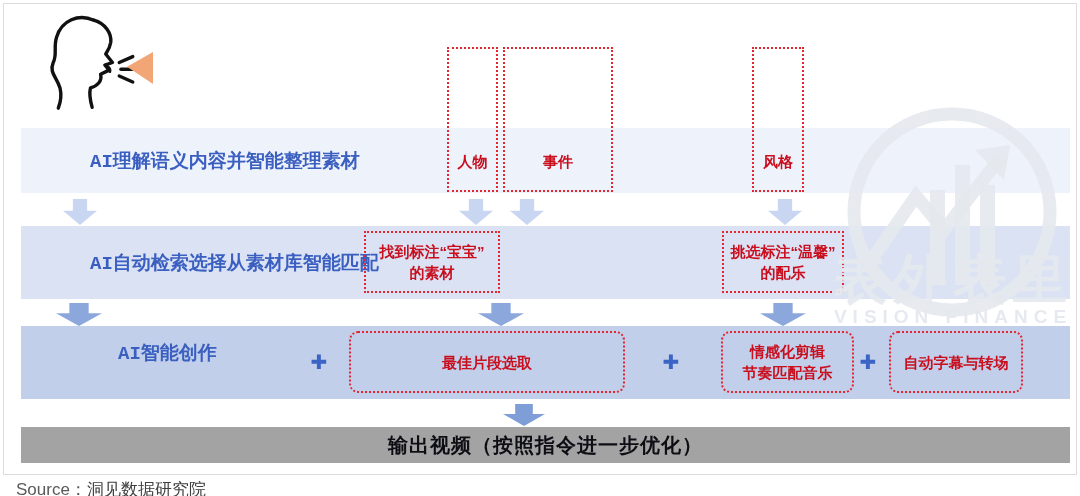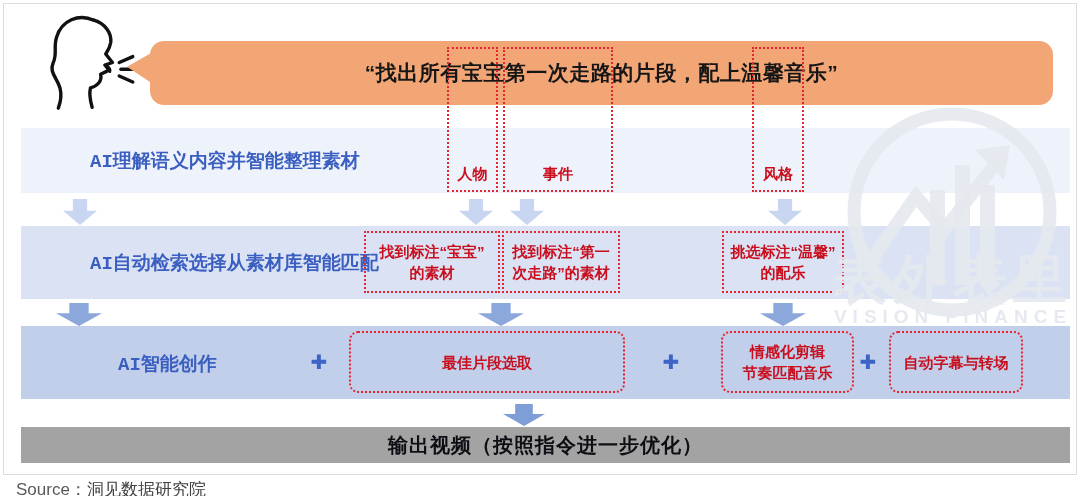--- a/index.html
+++ b/index.html
@@ -16,26 +16,26 @@
           clip-path:polygon(100% 0,100% 100%,0 46%);}
   
   .band{position:absolute;left:21px;width:1049px;}
   .band1{top:128px;height:65px;background:#EEF2FB;}
   .band2{top:226px;height:73px;background:#DAE2F4;}
   .band3{top:326px;height:73px;background:#C2CFEA;}
   .band4{top:427px;height:36px;background:#a3a3a3;display:flex;align-items:center;justify-content:center;}
   .stage-label{position:absolute;display:flex;align-items:center;font-size:19px;font-weight:bold;color:#3A5FC0;font-family:Liberation Mono, monospace;}
   .label1{left:90px;top:128px;height:65px;}
   .label2{left:90px;top:226px;height:73px;}
-  .label3{left:118px;top:326px;height:54px;margin-top:11px;}
+  .label3{left:118px;top:326px;height:54px;}
   .output-text{font-size:20px;font-weight:bold;color:#0d0d14;letter-spacing:1px;}
   
   .dotted{border:2px dotted #E2252F;box-sizing:border-box;color:#C90E1E;font-weight:bold;text-align:center;}
   .tag-col{position:absolute;top:47px;height:145px;display:flex;align-items:flex-end;justify-content:center;
-           font-size:15px;padding-bottom:6px;}
+           font-size:15px;padding-bottom:18px;}
   .col1{left:447px;width:51px;}
   .col2{left:503px;width:110px;}
   .col3{left:752px;width:52px;}
   .rbox{position:absolute;display:flex;align-items:center;justify-content:center;
         font-size:15px;line-height:1.4;white-space:pre-line;}
   .r2{top:231px;height:62px;}
   .b21{left:364px;width:136px;}
   .b22{left:502px;width:118px;}
   .b23{left:722px;width:122px;}
   .r3{top:331px;height:62px;}
@@ -77,23 +77,20 @@
     <path d="M66 10 C80 14 87 26 86 36 C85 43 82 47 80 50 L88 60 L79 63 L84 69 L74 74 C76 82 70 88 62 90 C60 98 62 106 64 113" fill="none" stroke="#111" stroke-width="4" stroke-linecap="round" stroke-linejoin="round"></path>
     <path d="M80 63 C84 65 86 68 85 71" fill="none" stroke="#111" stroke-width="3" stroke-linecap="round"></path>
     <g stroke="#111" stroke-width="4" stroke-linecap="round">
       <line x1="96" y1="60" x2="112" y2="53"></line>
       <line x1="98" y1="68" x2="116" y2="68"></line>
       <line x1="96" y1="76" x2="112" y2="83"></line>
     </g>
   </svg>
 
   <div class="bubble-tail"></div>
-  <div class="bubble">
-    <span class="bubble-text">“找出所有宝宝第一次走路的片段，配上温馨音乐”</span>
-  </div>
 
   <div class="band band1"></div>
   <div class="band band2"></div>
   <div class="band band3"></div>
   <div class="band band4">
     <span class="output-text">输出视频（按照指令进一步优化）</span>
   </div>
 
   <div class="stage-label label1">AI理解语义内容并智能整理素材</div>
   <div class="stage-label label2">AI自动检索选择从素材库智能匹配</div>
@@ -104,22 +101,20 @@
   </div>
   <div class="dotted tag-col col2">
     <span>事件</span>
   </div>
   <div class="dotted tag-col col3">
     <span>风格</span>
   </div>
 
   <div class="dotted rbox r2 b21">找到标注“宝宝”
 的素材</div>
-  <div class="dotted rbox r2 b22">找到标注“第一
-次走路”的素材</div>
   <div class="dotted rbox r2 b23">挑选标注“温馨”
 的配乐</div>
 
   <div class="plus p1">✚</div>
   <div class="dotted rbox r3 b32">最佳片段选取</div>
   <div class="plus p2">✚</div>
   <div class="dotted rbox r3 b33">情感化剪辑
 节奏匹配音乐</div>
   <div class="plus p3">✚</div>
   <div class="dotted rbox r3 b34">自动字幕与转场</div>

